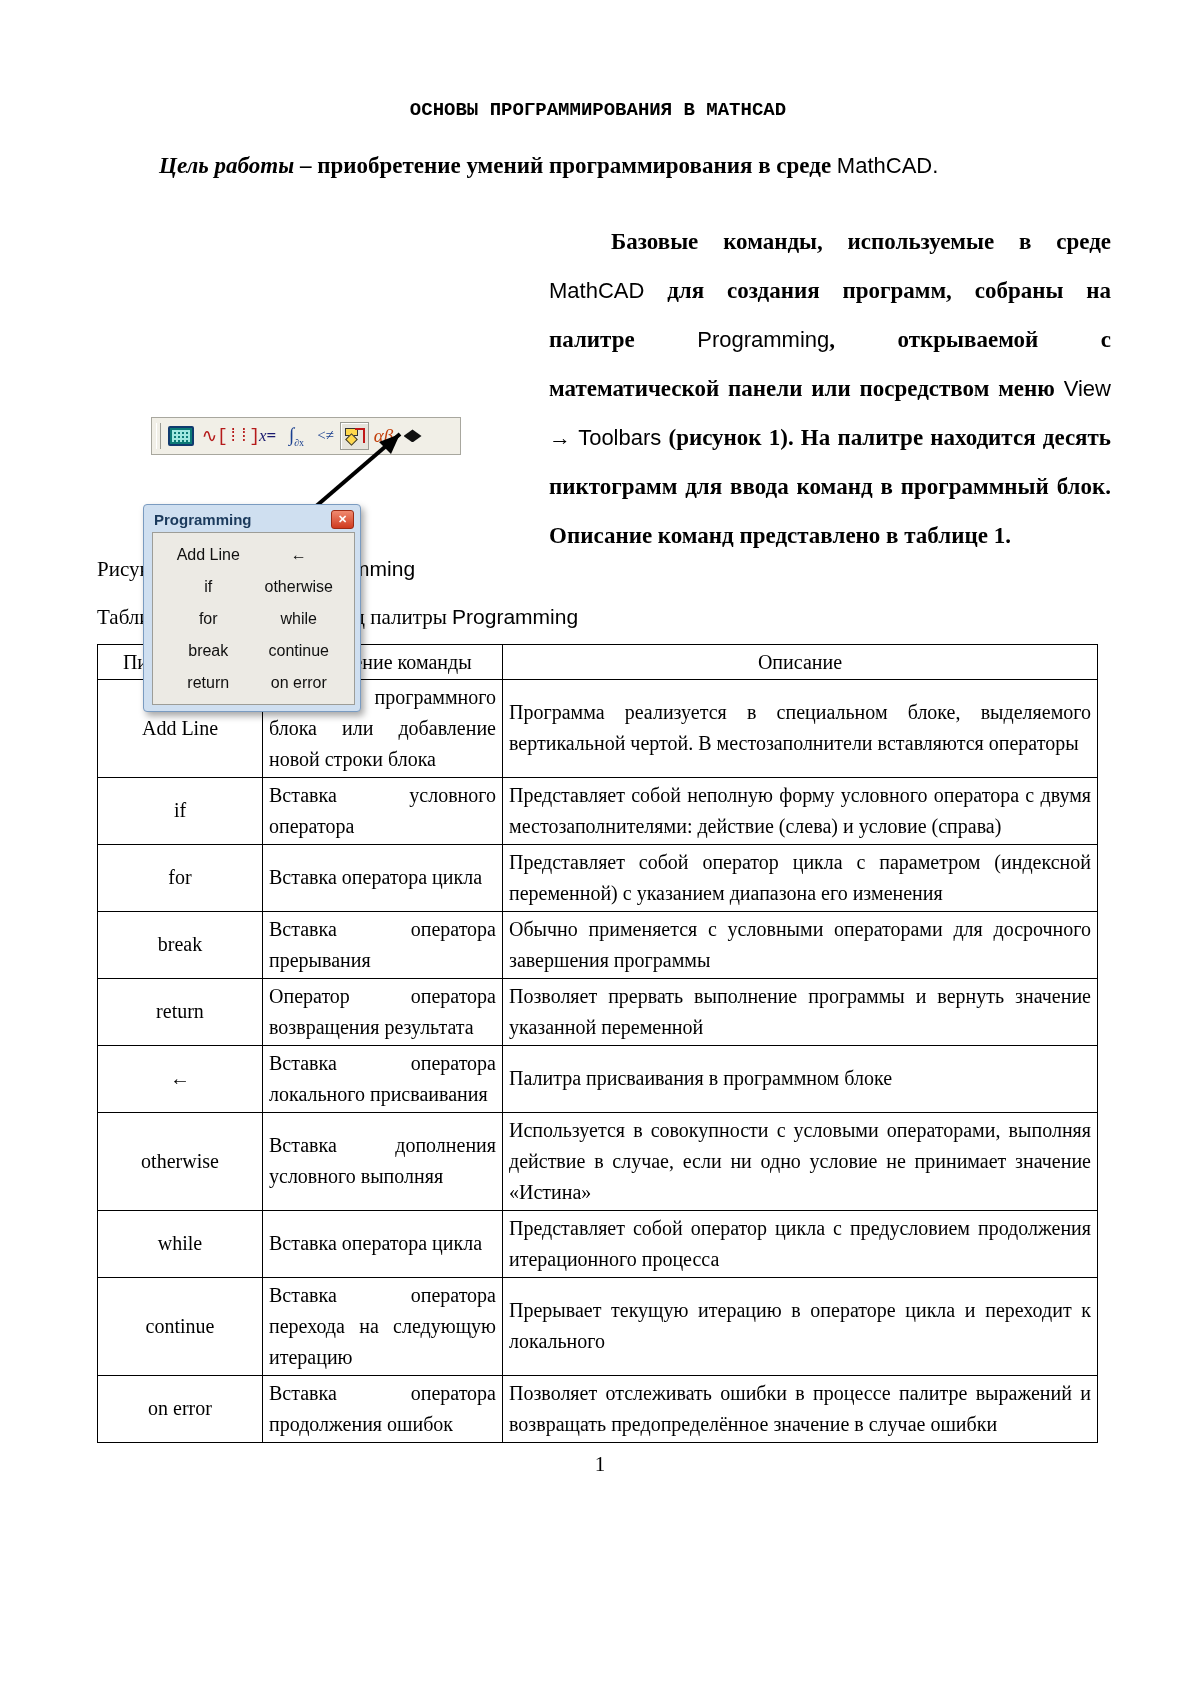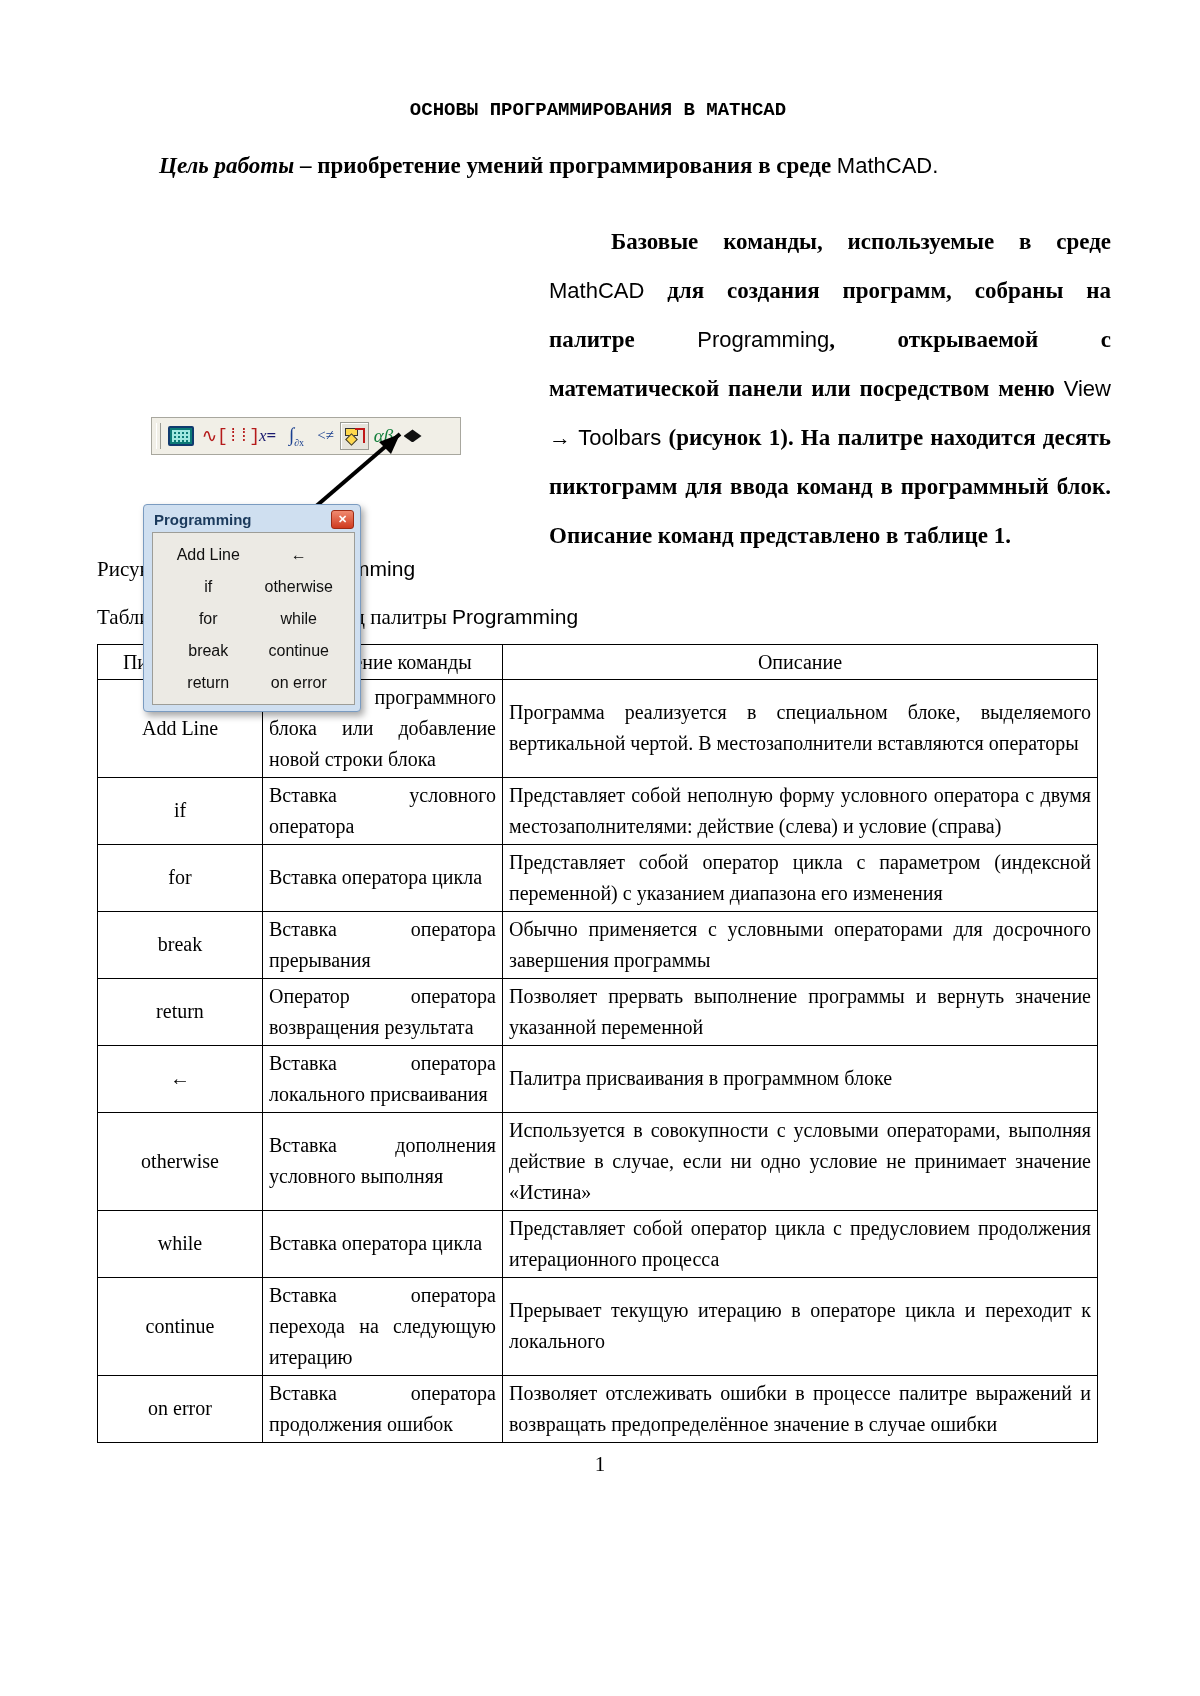--- a/index.html
+++ b/index.html
@@ -137,21 +137,21 @@
   .ic-eval { font-size: 17px; font-family:"Liberation Serif",serif; color:#1a1a6e; }
   .ic-calcsym { font-size: 19px; color:#1a3f8f; font-family:"Liberation Serif",serif;}
   .ic-bool { font-size: 15px; color:#1a3f8f; font-family:"Liberation Serif",serif;}
   .ic-prog {
     width: 20px; height: 16px;
     position: relative;
   }
   .ic-prog .yel { position:absolute; left:0; top:0; width:11px; height:6px; background:#ffd84d; border:1px solid #333;}
   .ic-prog .red1{ position:absolute; right:0; top:0; width:8px; height:13px; border-top:2px solid #c01818; border-right:2px solid #c01818;}
   .ic-prog .dia { position:absolute; left:2px; bottom:0; width:7px; height:7px; background:#ffd84d; border:1px solid #333; transform:rotate(45deg);}
-  .ic-greek { font-size: 19px; color:#15803d; font-style:italic; font-family:"Liberation Serif",serif;}
+  .ic-greek { font-size: 19px; color:#c2410c; font-style:italic; font-family:"Liberation Serif",serif;}
   .ic-sym {
     width: 18px; height: 13px;
     background:#111; 
     clip-path: polygon(0% 50%, 50% 0%, 100% 50%, 50% 100%);
   }
 
   
   .arrow-svg {
     position: absolute;
     left: 170px;

